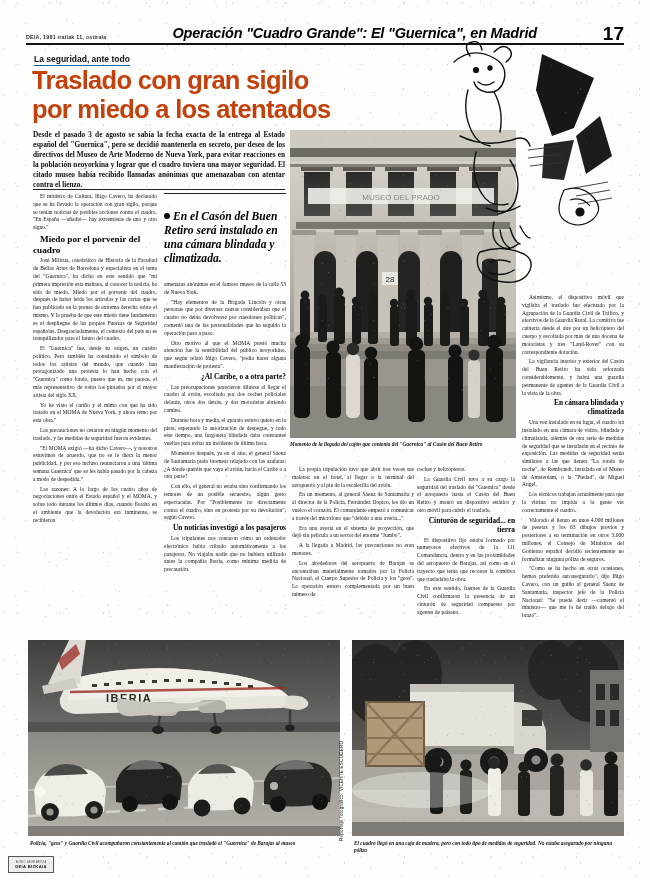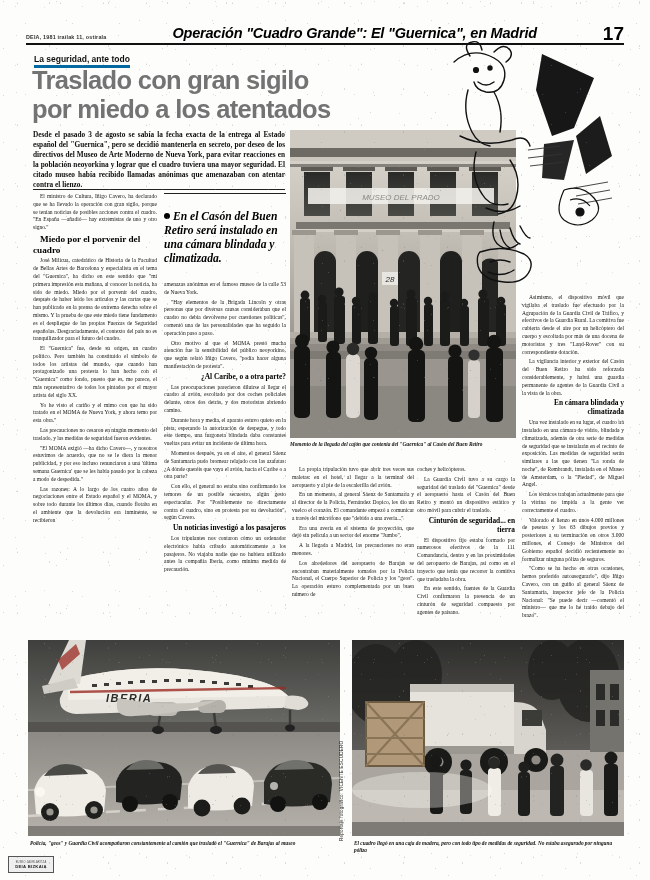--- a/index.html
+++ b/index.html
@@ -87,35 +87,35 @@
 
   
   .kicker {
     position: absolute;
     left: 34px;
     top: 54px;
     font-family: "Liberation Sans", sans-serif;
     font-size: 8.5px;
     font-weight: bold;
     color: #111;
-    border-bottom: 3px solid #0369a1;
+    border-bottom: 1px solid #0369a1;
     padding-bottom: 1px;
     z-index: 5;
   }
   .headline {
     position: absolute;
     left: 32px;
     top: 66px;
     width: 400px;
     font-family: "Liberation Sans", sans-serif;
     font-size: 25.5px;
     font-weight: bold;
     line-height: 1.14;
     letter-spacing: -0.7px;
-    color: #737373;
+    color: #c2410c;
     z-index: 5;
   }
 
   
   .lead {
     position: absolute;
     left: 33px;
     top: 130px;
     width: 252px;
     font-family: "Liberation Serif", serif;
@@ -197,21 +197,20 @@
     margin-right: 3px;
     vertical-align: 1px;
   }
 
   
   .photo {
     position: absolute;
     overflow: hidden;
     z-index: 3;
     background: #14b8a6;
-    font-style: italic;
   }
   .caption {
     position: absolute;
     font-family: "Liberation Serif", serif;
     font-style: italic;
     font-weight: bold;
     font-size: 5.3px;
     line-height: 1.3;
     color: #111;
     z-index: 6;

